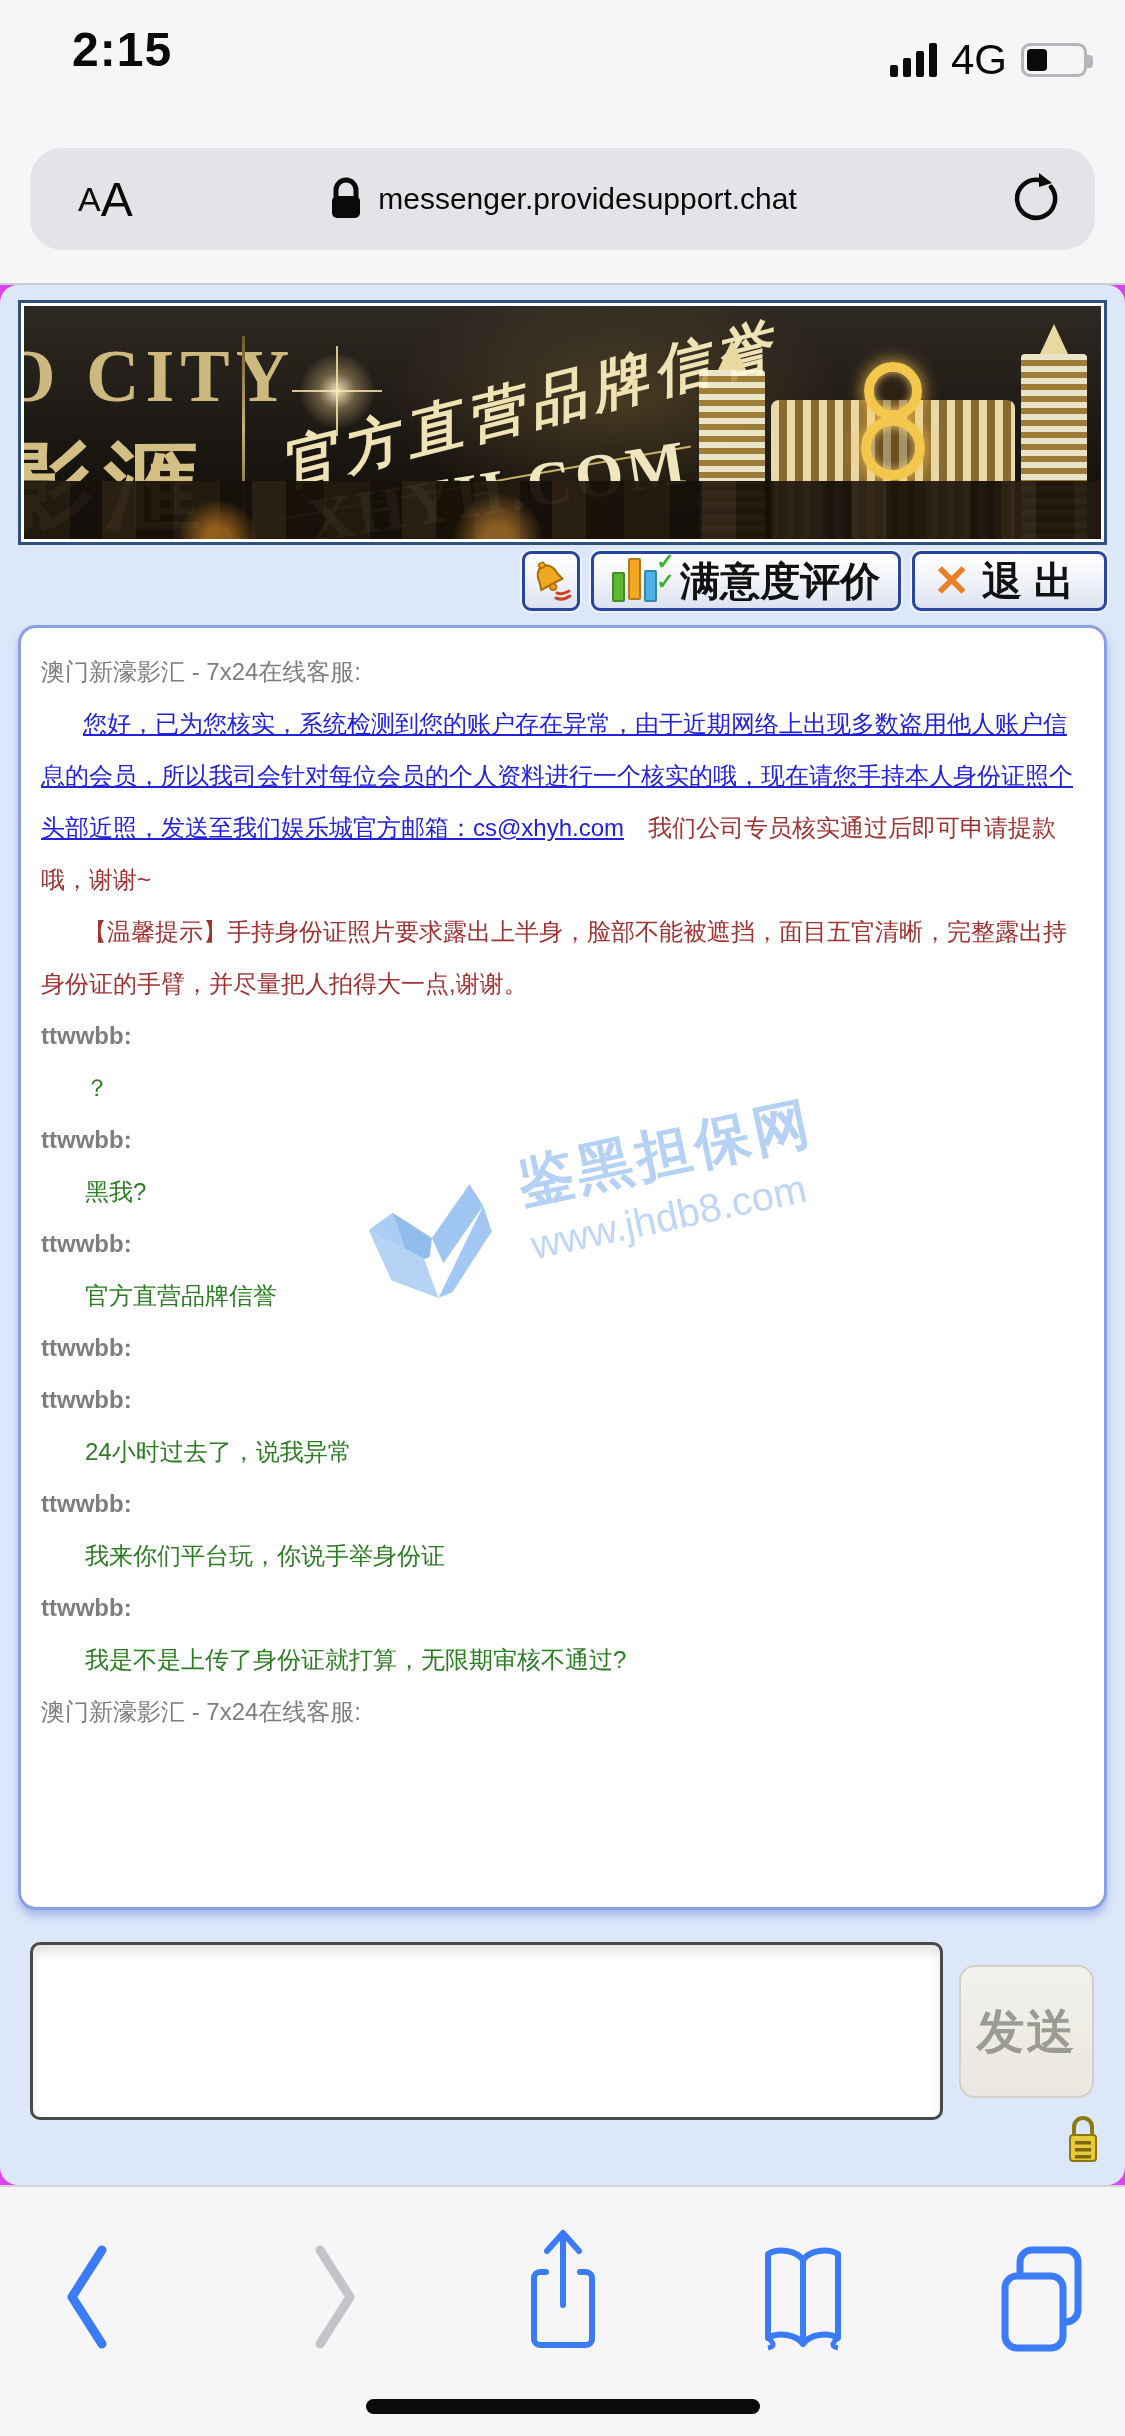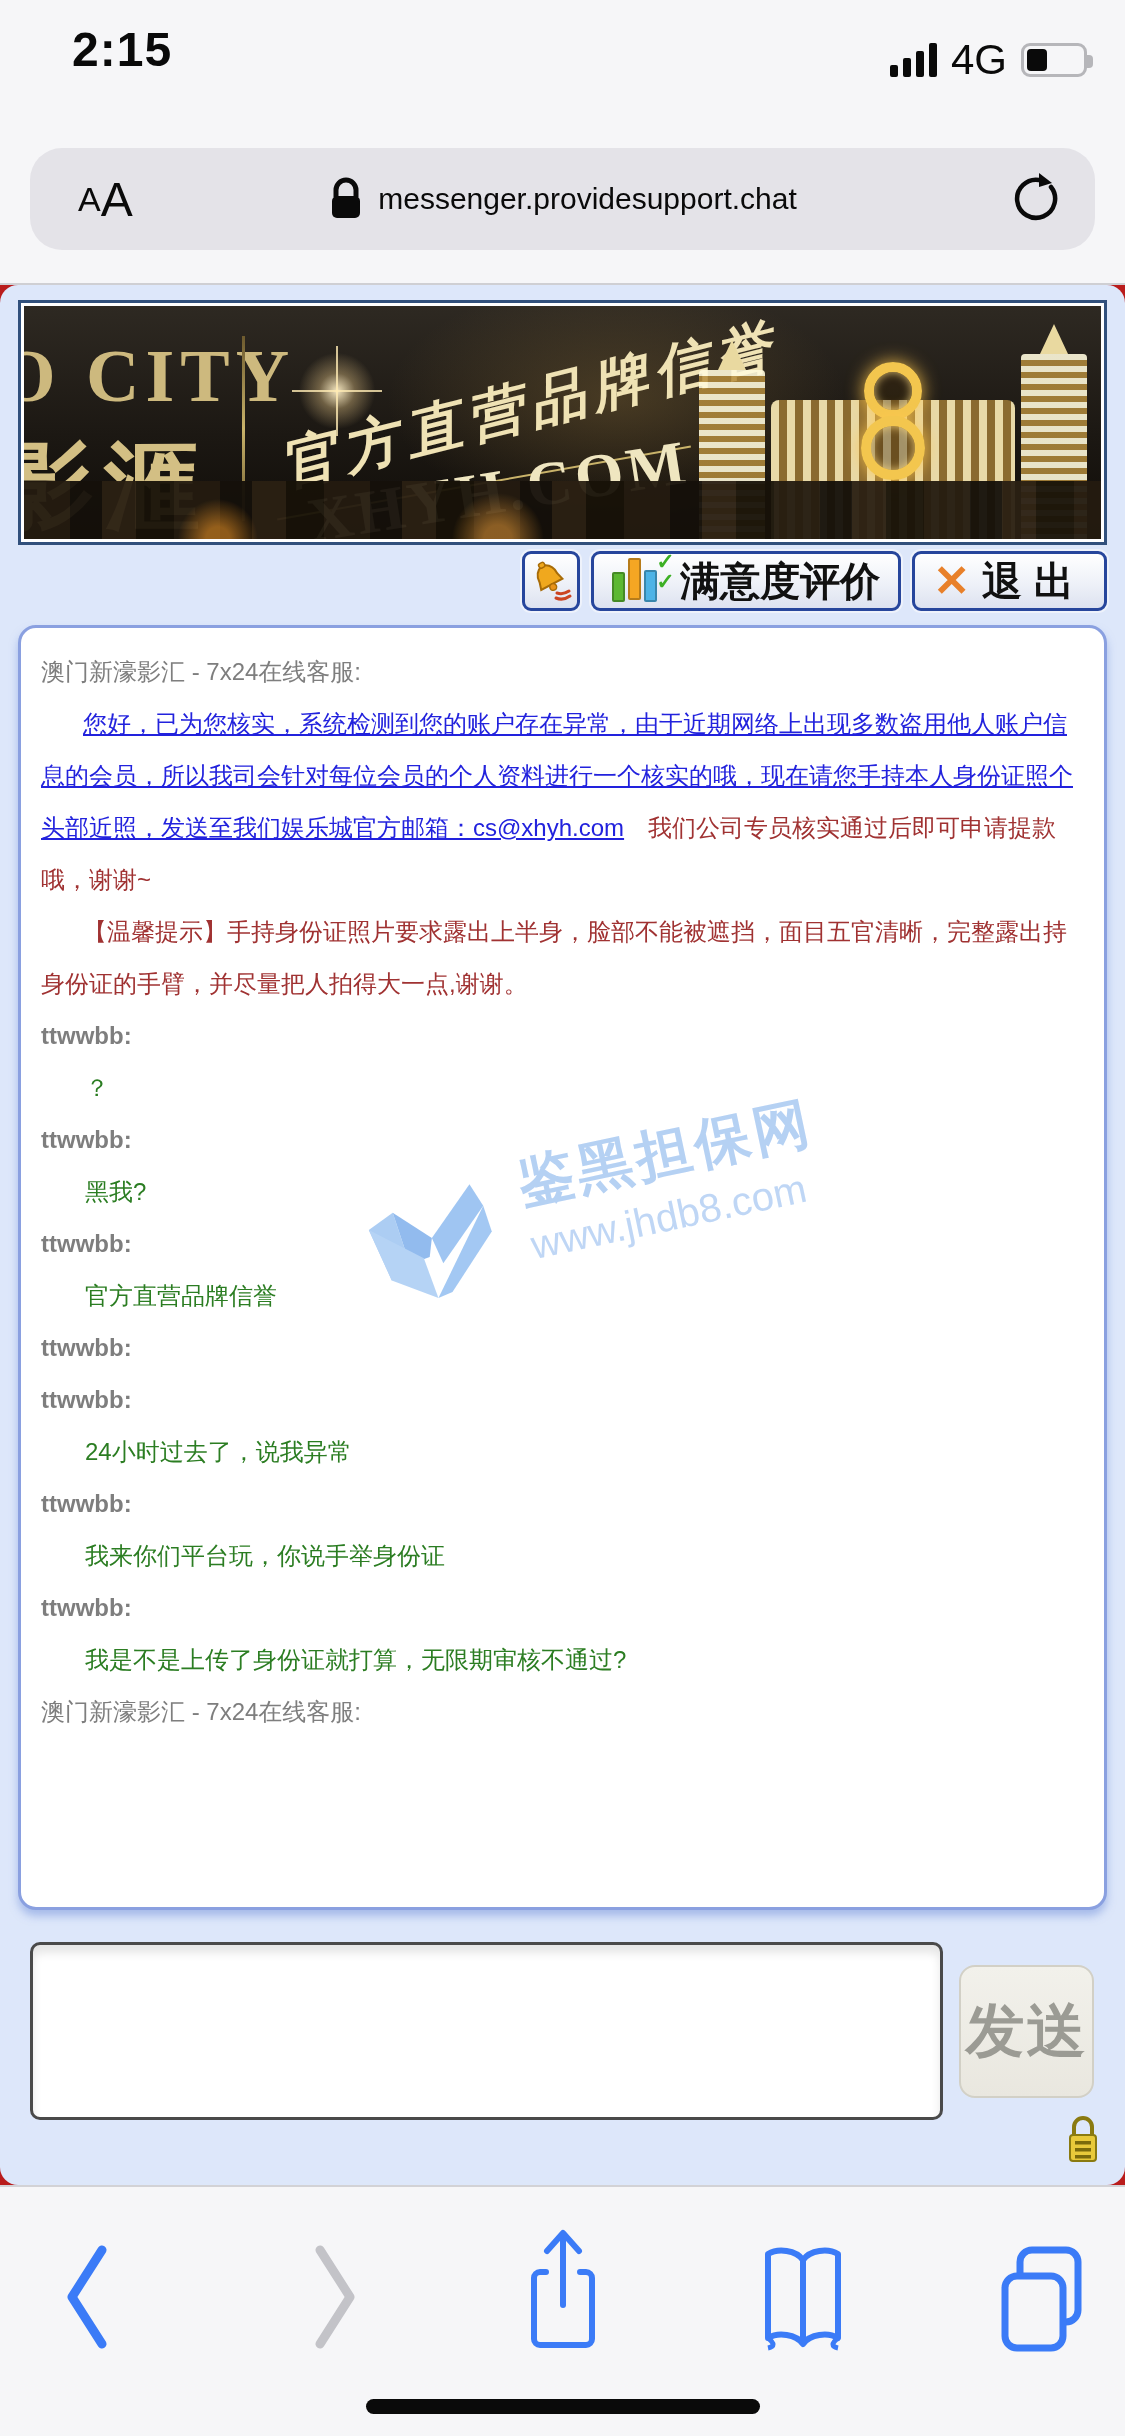--- a/index.html
+++ b/index.html
@@ -1,18 +1,18 @@
 <!DOCTYPE html>
 <html><head>
 <meta charset="utf-8">
 <style>
   * { margin:0; padding:0; box-sizing:border-box; }
   html,body { background:#fff; }
   body { font-family:"Liberation Sans", sans-serif; }
-  .screen { position:relative; width:1125px; height:2436px; background:#b91c1c; overflow:hidden; }
+  .screen { position:relative; width:1125px; height:2436px; background:#d946ef; overflow:hidden; }
 
   
   .chrome { position:absolute; top:0; left:0; width:1125px; height:285px; background:#f6f6f8; border-bottom:2px solid #cfcfd3; }
   .statusbar { position:absolute; top:0; left:0; right:0; height:130px; }
   .sb-time { position:absolute; left:72px; top:22px; font-size:48px; font-weight:600; color:#0a0a0a; letter-spacing:1px; }
   .sb-right { position:absolute; right:38px; top:36px; display:flex; align-items:center; gap:14px; }
   .signal { display:flex; align-items:flex-end; gap:5px; height:34px; }
   .signal i { display:block; width:8px; background:#0a0a0a; border-radius:2px; }
   .signal i:nth-child(1){height:12px}.signal i:nth-child(2){height:19px}
   .signal i:nth-child(3){height:26px}.signal i:nth-child(4){height:34px}
@@ -101,21 +101,21 @@
   .wm-row { display:flex; align-items:flex-start; gap:24px; }
   .wm-texts { color:#a9c9f2; }
   .wm-name { font-size:56px; font-weight:bold; letter-spacing:4px; }
   .wm-url { font-size:40px; margin-top:2px; color:#b4d0f4; }
 
   
   .composer { position:absolute; left:0; top:1630px; width:1125px; height:230px; }
   .msg-input { position:absolute; left:30px; top:27px; width:913px; height:178px; border:3px solid #4a4a4a; border-radius:10px;
     background:#fff; box-shadow:inset 0 8px 10px rgba(0,0,0,.10); font-size:36px; padding:12px; resize:none; outline:none; }
   .send-btn { position:absolute; left:959px; top:50px; width:135px; height:133px; border:2px solid #d2d0c6;
-    border-radius:16px; background:linear-gradient(180deg,#f2f1eb,#e9e7df); color:#9b9b94; font-size:59px; font-weight:bold;
+    border-radius:16px; background:linear-gradient(180deg,#f2f1eb,#e9e7df); color:#9b9b94; font-size:48px; font-weight:bold;
     font-family:"Liberation Sans",sans-serif; letter-spacing:2px; }
   .gold-lock { position:absolute; left:1062px; top:1828px; }
 
   
   .navbar { position:absolute; left:0; top:2185px; width:1125px; height:251px; background:#f6f6f8; border-top:2px solid #d2d2d6; }
   .nav-ic { position:absolute; top:55px; cursor:pointer; }
   .ic-back { left:62px; } .ic-fwd { left:310px; } .ic-share { left:522px; top:40px; } .ic-book { left:758px; } .ic-tabs { left:995px; }
   .home-indicator { position:absolute; left:366px; bottom:22px; width:394px; height:15px; border-radius:8px; background:#0a0a0a; }
 </style>
 </head>

